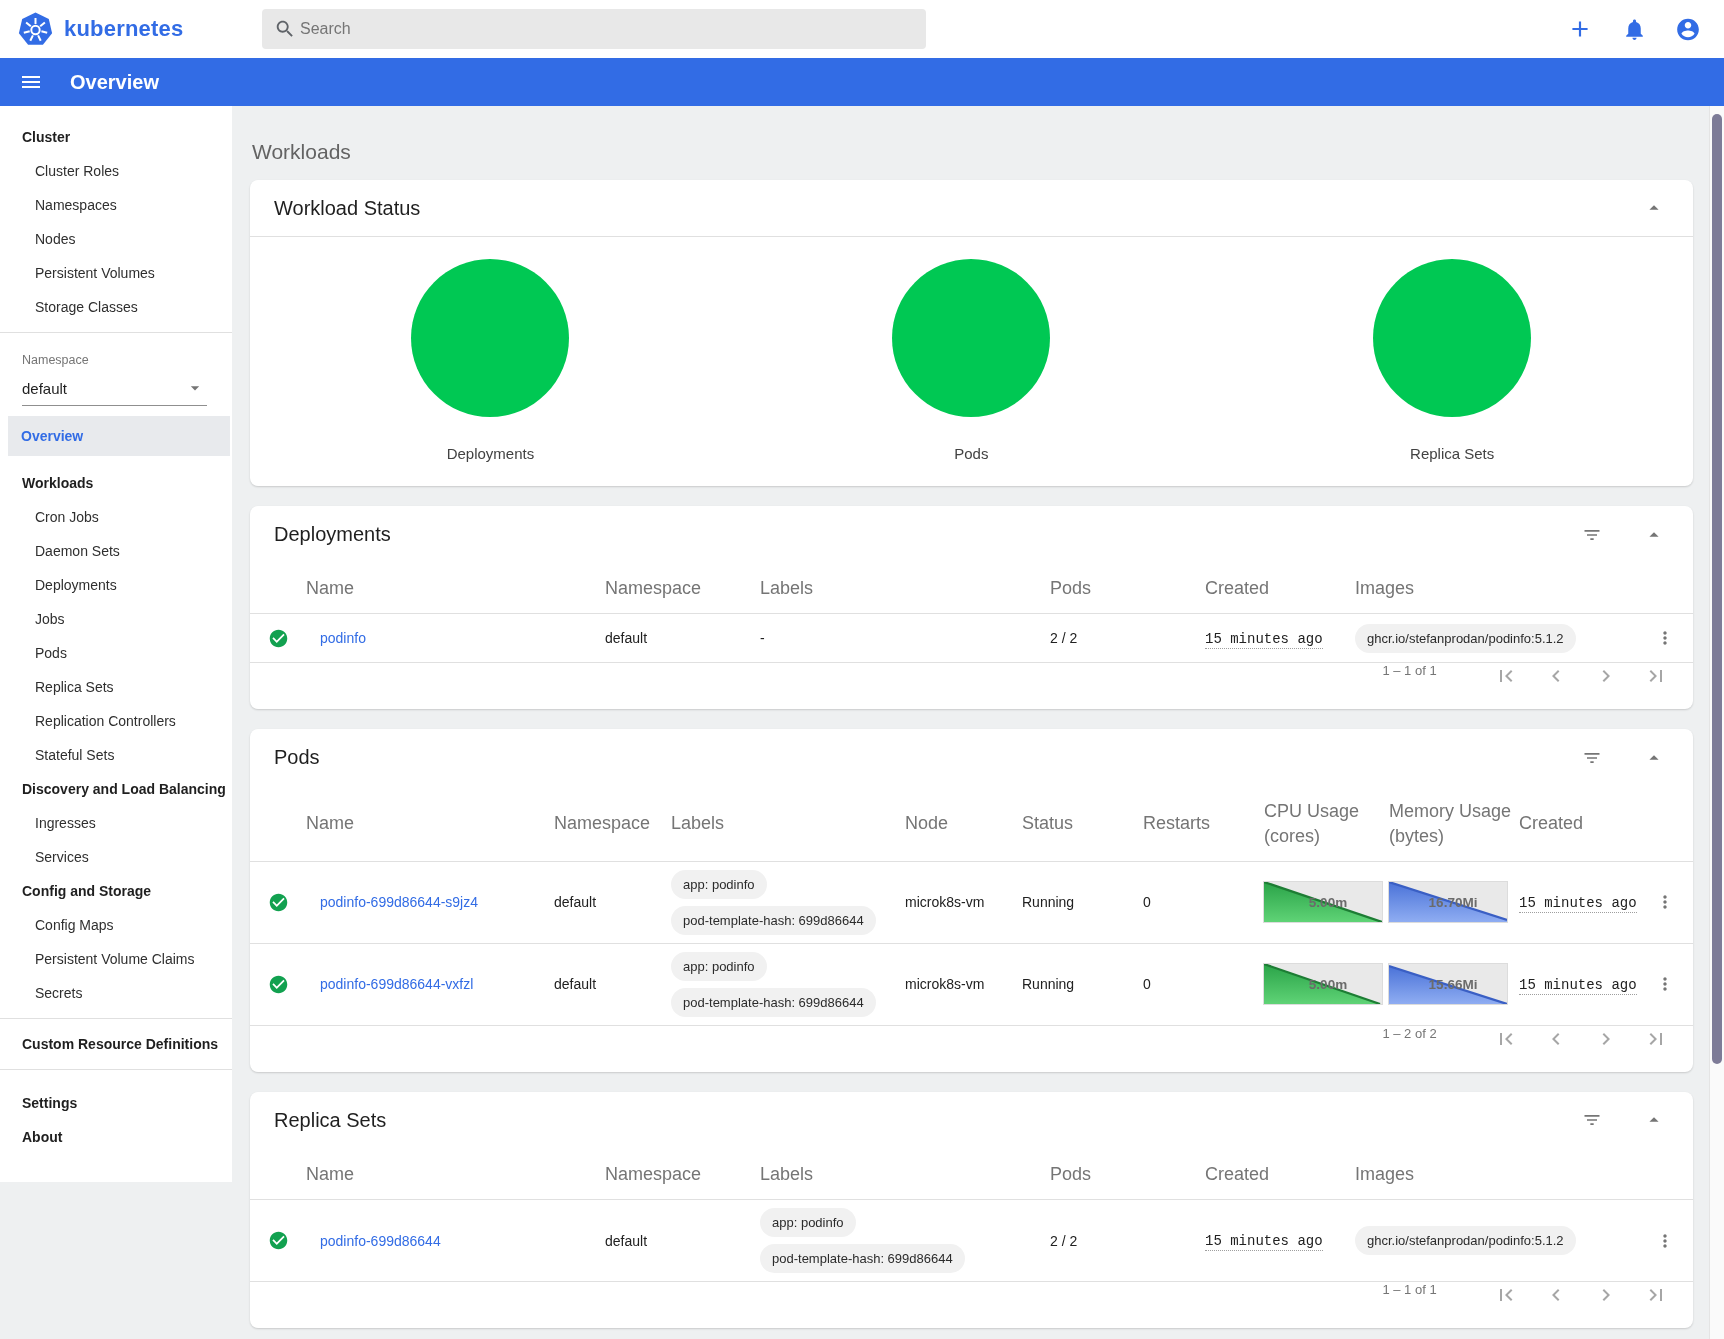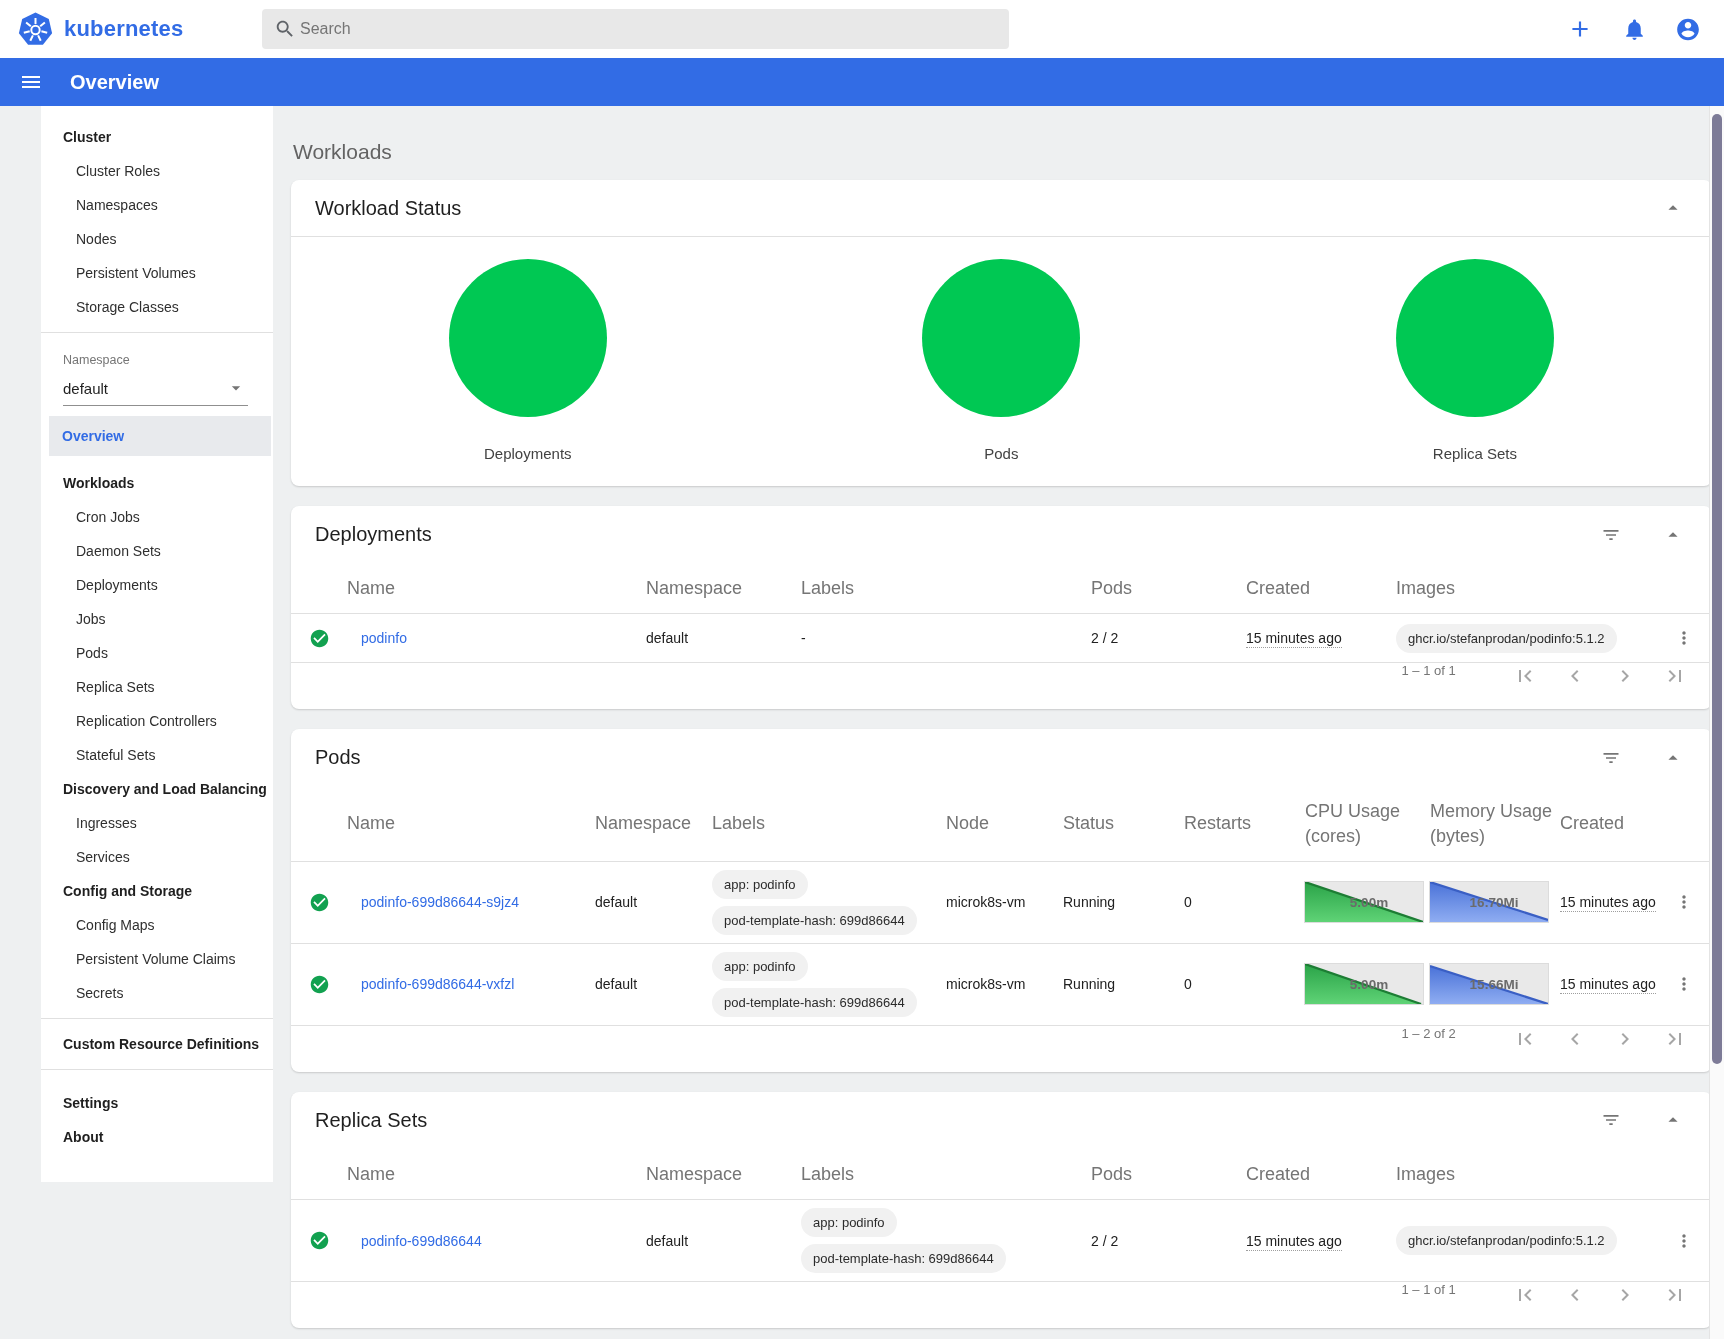--- a/index.html
+++ b/index.html
@@ -5,31 +5,31 @@
   * { box-sizing: border-box; margin: 0; padding: 0; }
   html { background:#fff; }
   body {
     width: 1724px; height: 1339px; overflow: hidden; position: relative;
     font-family: "Liberation Sans", sans-serif; background: #eef0f1; color:#212121;
   }
   
   .topbar { height:58px; background:#fff; display:flex; align-items:center; position:relative; z-index:3; }
   .brand { width:262px; display:flex; align-items:center; padding-left:17px; cursor:pointer; }
   .brand-name { color:#326ce5; font-size:22px; font-weight:700; margin-left:10px; letter-spacing:.2px; }
-  .searchbar { width:747px; height:40px; background:#e8e8e8; border-radius:4px; display:flex; align-items:center; padding:12px 12px; }
+  .searchbar { width:664px; height:40px; background:#e8e8e8; border-radius:4px; display:flex; align-items:center; padding:12px 12px; }
   .searchbar input { border:none; outline:none; background:transparent; font-family:"Liberation Sans",sans-serif;
     font-size:16px; color:#3c4043; margin-left:26px; flex:1; }
   .searchbar input::placeholder { color:#757575; }
   .top-actions { margin-left:auto; display:flex; align-items:center; gap:28px; padding-right:23px; }
   .icon-btn { background:none; border:none; cursor:pointer; width:26px; height:26px; display:flex; align-items:center; justify-content:center; }
   
   .appbar { height:48px; background:#326ce5; display:flex; align-items:center; padding-left:18px; position:relative; z-index:3; }
   .appbar-title { color:#fff; font-size:20px; font-weight:700; margin-left:26px; }
   
-  .layout { display:flex; height:1076px;margin-left:41px; }
+  .layout { display:flex; height:1076px; }
   .sidebar { width:232px; background:#fff; flex:none; padding-top:14px; font-size:14px; }
   .side-header { font-weight:700; color:#1f1f1f; padding:9px 0 9px 22px; cursor:pointer; }
   .side-item { color:#2f2f2f; padding:9px 0 9px 35px; cursor:pointer; }
   .side-divider { border-top:1px solid #e0e0e0; margin:8px 0; }
   .ns-label { font-size:12.5px; color:#757575; padding:12px 0 8px 22px; }
   .ns-select { margin:0 25px 10px 22px; border-bottom:1px solid #8f8f8f; display:flex; align-items:center;
     justify-content:space-between; padding:3px 2px 7px 0; font-size:15px; color:#1f1f1f; cursor:pointer; }
   .side-active { margin:10px 2px 10px 8px; background:#e8eaed; color:#326ce5; font-weight:700; padding:12px 0 12px 13px; cursor:pointer; }
   .side-gap { height:8px; }
   
@@ -52,21 +52,21 @@
   .trow { border-bottom:1px solid #e0e0e0; font-size:14px; color:#212121; }
   .cell-name { padding-left:14px; }
   a.res-link { color:#326ce5; text-decoration:none; cursor:pointer; }
   .row-48 { min-height:49px; }
   .row-64 { min-height:64px; }
   .row-66 { min-height:66px; }
   .icon-cell { display:flex; justify-content:center; }
   .kebab-cell { display:flex; justify-content:center; }
   .chip { background:#f1f1f1; border-radius:15px; padding:7px 12px; font-size:13px; color:#2b2b2b; display:inline-block; white-space:nowrap; }
   .chip-stack { display:flex; flex-direction:column; align-items:flex-start; gap:7px; padding:8px 0; }
-  .created { border-bottom:1px dotted #9e9e9e; padding-bottom:1px; white-space:nowrap; }
+  .created { border-bottom:1px dotted #9e9e9e; padding-bottom:1px; white-space:nowrap;font-family:Liberation Mono, monospace; }
   .img-chip-wrap { padding-right:10px; }
   .spark { position:relative; width:118px; height:40px; background:#e9e9e9; outline:1px solid #dcdcdc;font-weight:bold; }
   .spark svg { position:absolute; inset:0; }
   .spark-val { position:absolute; inset:0; display:flex; align-items:center; justify-content:center;
     font-size:13.5px; color:#6b6b6b; padding-left:10px; }
   .pagination { display:flex; align-items:flex-start; justify-content:flex-end; height:46px; padding-right:24px; }
   .pag-text { font-size:13px; color:#757575; margin-right:56px; }
   .pag-icons { display:flex; align-items:center; gap:24px; }
   
   .scrollbar { position:absolute; top:106px; right:0; width:15px; height:1233px; background:#fafafa; border-left:1px solid #e4e4e4; }

